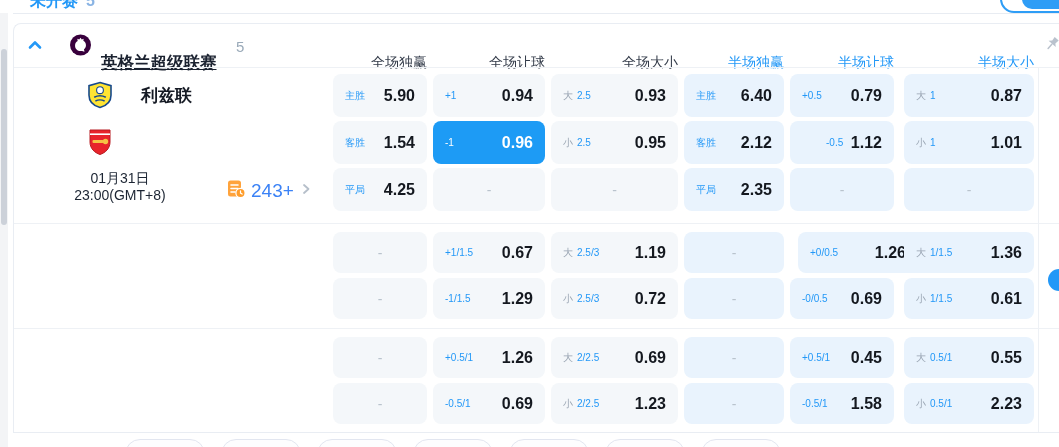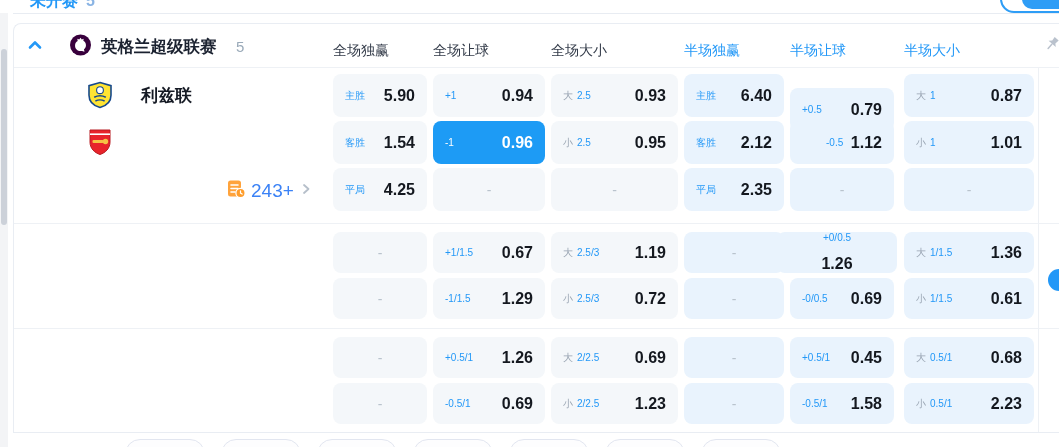--- a/index.html
+++ b/index.html
@@ -21,23 +21,23 @@
   .card{position:absolute;left:13px;top:23px;width:1090px;height:408px;background:#fff;
     border-top:1px solid #e9edf3;border-left:1px solid #e9edf3;border-bottom:1px solid #e9edf3;
     border-top-left-radius:8px;box-sizing:content-box;}
   .hdr-divider{position:absolute;left:0;top:43px;right:0;height:1px;background:#eef1f5;}
   .group-divider{position:absolute;left:0;right:0;height:1px;background:#eef1f5;}
   .gd1{top:199px;} .gd2{top:304px;}
   .pin-sep{position:absolute;left:1024px;top:43px;bottom:0;width:1px;background:#eef1f5;}
   
   .chev-up{position:absolute;left:12px;top:12px;width:18px;height:18px;cursor:pointer;}
   .pl-logo{position:absolute;left:56px;top:10px;width:21px;height:22px;}
-  .league-name{position:absolute;left:87px;top:0;height:43px;line-height:45px;font-size:16.5px;font-weight:700;color:#1b2230;}
+  .league-name{position:absolute;left:87px;top:16px;height:43px;line-height:45px;font-size:16.5px;font-weight:700;color:#1b2230;text-decoration:underline;}
   .league-cnt{position:absolute;left:222px;top:0;height:43px;line-height:45px;font-size:15px;color:#9aaab9;}
-  .col-head{position:absolute;top:4px;height:43px;line-height:45px;text-align:left;font-size:14px;color:#333b49;}
+  .col-head{position:absolute;top:16px;height:43px;line-height:45px;text-align:right;font-size:14px;color:#333b49;}
   .col-head.half{color:#2398f7;}
   .pin{position:absolute;left:1029px;top:11px;width:18px;height:18px;}
   
   .team-logo{position:absolute;left:72px;width:28px;height:28px;}
   .logo-home{top:57px;} .logo-away{top:104px;}
   .team-name{position:absolute;left:127px;height:43px;line-height:43px;font-size:17px;font-weight:700;color:#151a24;white-space:nowrap;}
   .name-home{top:50px;} .name-away{top:97px;color:#2398f7;}
   .dt-block{position:absolute;left:0;top:146px;width:212px;text-align:center;font-size:14px;line-height:17px;color:#1c2533;}
   .more-link{position:absolute;left:212px;top:156px;height:22px;display:flex;align-items:center;gap:5px;cursor:pointer;}
   .more-link .txt{font-size:19px;color:#3b82f6;}
@@ -114,20 +114,24 @@
   </div>
   <div class="team-name name-home">利兹联</div>
   <div class="team-logo logo-away">
     <svg width="28" height="28" viewBox="0 0 28 28">
         <path d="M4 2h20v12c0 6.5-4.4 10.6-10 12.5C8.4 24.6 4 20.5 4 14z" fill="#e8232b" stroke="#b71c22" stroke-width="1"></path>
         <path d="M4 6.2h20" stroke="#fff" stroke-width="1.6"></path>
         <rect x="6.5" y="12" width="11" height="3" rx="1" fill="#f6c344"></rect>
         <circle cx="19.5" cy="13.5" r="2.7" fill="#f6c344"></circle>
       </svg>
   </div>
+  <div class="dt-block">
+    <div>01月31日</div>
+    <div>23:00(GMT+8)</div>
+  </div>
   <div class="more-link">
     <span>
       <svg width="20" height="20" viewBox="0 0 20 20">
           <rect x="2" y="1.5" width="13" height="16" rx="2.5" fill="#ffa33c"></rect>
           <path d="M5 6h7M5 9.5h7M5 13h4" stroke="#fff" stroke-width="1.6" stroke-linecap="round"></path>
           <circle cx="14.5" cy="14" r="4.6" fill="#ff9d2b" stroke="#fff" stroke-width="1.2"></circle>
           <path d="M14.5 11.8v2.3l1.6 1" stroke="#fff" stroke-width="1.2" fill="none" stroke-linecap="round"></path>
         </svg>
     </span>
     <span class="txt">243+</span>
@@ -151,21 +155,21 @@
         <span class="lab">
           <span class="pre">大</span>
           <span class="line">2.5</span>
         </span>
         <span class="val">0.93</span>
       </div>
       <div class="cell half" style="left: 670px; width: 100px; top: 50px; height: 43px;">
         <span class="lab">主胜</span>
         <span class="val">6.40</span>
       </div>
-      <div class="cell half" style="left: 776px; width: 104px; top: 64px; height: 43px;">
+      <div class="cell half" style="left: 776px; width: 104px; top: 50px; height: 43px;">
         <span class="lab">+0.5</span>
         <span class="val">0.79</span>
       </div>
       <div class="cell half" style="left: 890px; width: 130px; top: 50px; height: 43px;">
         <span class="lab">
           <span class="pre">大</span>
           <span class="line">1</span>
         </span>
         <span class="val">0.87</span>
       </div>
@@ -217,21 +221,21 @@
         <span class="val">0.67</span>
       </div>
       <div class="cell" style="left: 537px; width: 127px; top: 208px; height: 41px;">
         <span class="lab">
           <span class="pre">大</span>
           <span class="line">2.5/3</span>
         </span>
         <span class="val">1.19</span>
       </div>
       <div class="cell half dash" style="left: 670px; width: 100px; top: 208px; height: 41px;">-</div>
-      <div class="cell half" style="left: 763px; width: 120px; top: 208px; height: 41px; flex-direction: column;">
+      <div class="cell half" style="left: 784px; width: 120px; top: 208px; height: 41px;">
         <span class="lab">+0/0.5</span>
         <span class="val">1.26</span>
       </div>
       <div class="cell half" style="left: 890px; width: 130px; top: 208px; height: 41px;">
         <span class="lab">
           <span class="pre">大</span>
           <span class="line">1/1.5</span>
         </span>
         <span class="val">1.36</span>
       </div>
@@ -274,21 +278,21 @@
       <div class="cell half dash" style="left: 670px; width: 100px; top: 313px; height: 41px;">-</div>
       <div class="cell half" style="left: 776px; width: 104px; top: 313px; height: 41px;">
         <span class="lab">+0.5/1</span>
         <span class="val">0.45</span>
       </div>
       <div class="cell half" style="left: 890px; width: 130px; top: 313px; height: 41px;">
         <span class="lab">
           <span class="pre">大</span>
           <span class="line">0.5/1</span>
         </span>
-        <span class="val">0.68</span>
+        <span class="val">0.55</span>
       </div>
       <div class="cell dash" style="left: 319px; width: 94px; top: 359px; height: 41px;">-</div>
       <div class="cell" style="left: 419px; width: 112px; top: 359px; height: 41px;">
         <span class="lab">-0.5/1</span>
         <span class="val">0.69</span>
       </div>
       <div class="cell" style="left: 537px; width: 127px; top: 359px; height: 41px;">
         <span class="lab">
           <span class="pre">小</span>
           <span class="line">2/2.5</span>

